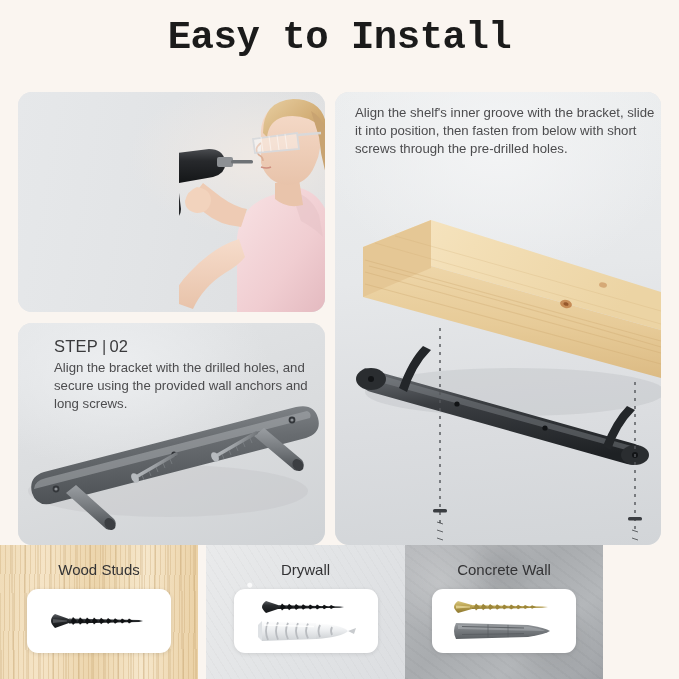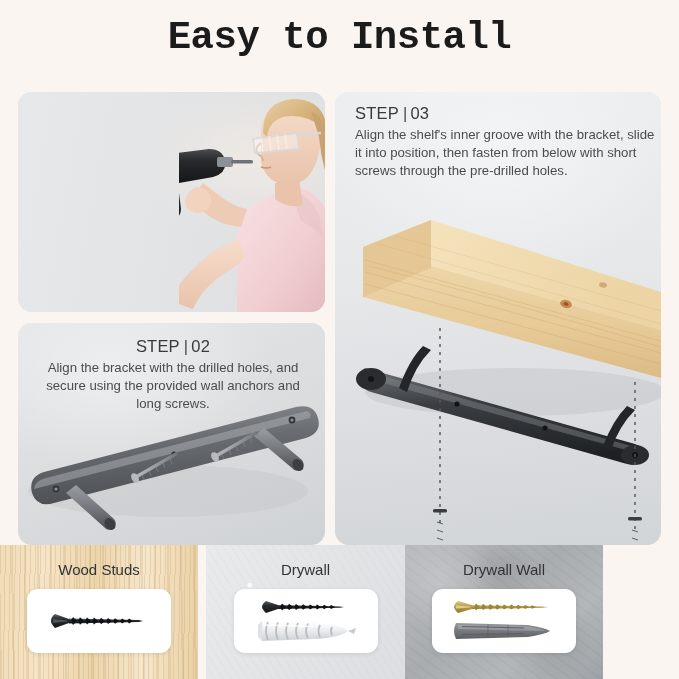--- a/index.html
+++ b/index.html
@@ -49,21 +49,21 @@
   }
   .bg-step3 {
     background:
       radial-gradient(ellipse 90% 50% at 50% 12%, #f3f4f5 0%, rgba(243,244,245,0) 60%),
       linear-gradient(175deg, #eceeef 0%, #e6e8ea 40%, #dbdde0 72%, #d2d5d8 100%);
   }
 
   
   .step-text { position: absolute; z-index: 6; }
   #text-step1 { left: 22px; top: 12px; width: 250px; }
-  #text-step2 { left: 24px; top: 14px; width: 262px; text-align: center; }
+  #text-step2 { left: 36px; top: 14px; width: 262px; }
   #text-step3 { left: 20px; top: 12px; width: 300px; }
 
   .step-label {
     font-size: 16.5px;
     color: #3a3a3c;
     margin-bottom: 3px;
     letter-spacing: 0.2px;
     white-space: nowrap;
   }
   .step-label .bar {
@@ -384,21 +384,20 @@
       <rect x="293" y="425" width="14" height="3.6" rx="1.6" fill="#3a3d41"></rect>
       <g stroke="#1f2225" stroke-width="0.8" opacity="0.8">
         <path d="M297 438 L303 440"></path>
           <path d="M297 446 L303 448"></path>
           <path d="M297 454 L303 456"></path>
       </g>
     </g>
   </svg>
 
   <div class="step-text" id="text-step3">
-    <div class="step-label"><span>STEP</span><span class="bar">|</span><span>03</span></div>
     <div class="step-desc">Align the shelf's inner groove with the bracket, slide it into position, then fasten from below with short screws through the pre-drilled holes.</div>
   </div>
 </div>
 
 <div class="strip">
 
   <div class="panel panel-wood">
     <div class="ptex"></div>
     <div class="panel-label">Wood Studs</div>
     <div class="hw-card">
@@ -480,21 +479,21 @@
             <path d="M88 32 Q86 36 88 40"></path>
           </g>
           <path d="M20 30 L70 31.5" stroke="#ffffff" stroke-width="1.6" opacity="0.85"></path>
         </g>
       </svg>
     </div>
   </div>
 
   <div class="panel panel-concrete">
     <div class="ptex"></div>
-    <div class="panel-label">Drywall Wall</div>
+    <div class="panel-label">Concrete Wall</div>
     <div class="hw-card">
       <svg width="124" height="52" viewBox="0 0 124 52">
         <defs>
           <linearGradient id="brassG" x1="0" y1="0" x2="0" y2="1">
             <stop offset="0%" stop-color="#d8c77e"></stop>
             <stop offset="45%" stop-color="#b8a04e"></stop>
             <stop offset="100%" stop-color="#8d7830"></stop>
           </linearGradient>
           <linearGradient id="plugG" x1="0" y1="0" x2="0" y2="1">
             <stop offset="0%" stop-color="#9a9ea2"></stop>

